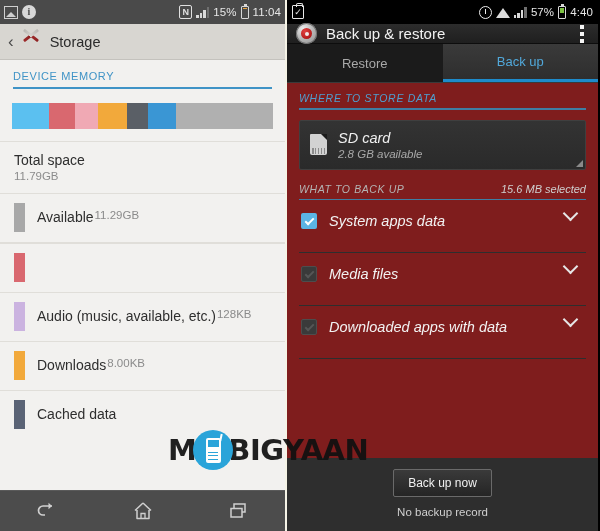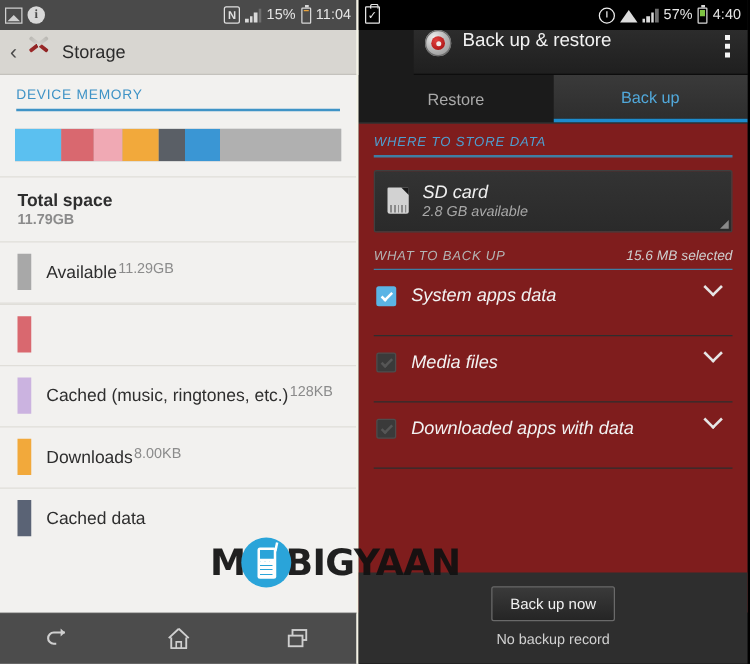--- a/index.html
+++ b/index.html
@@ -94,21 +94,21 @@
 
   .list-row {
     display: flex; align-items: center; gap: 12px;
     padding: 9px 13px 9px 14px; min-height: 48px;
   }
   .swatch { width: 11px; height: 29px; flex: 0 0 11px; }
   .row-text { display:flex; flex-direction:row; gap:1px; }
   .row-title { font-size: 14px; color: #2e2e2e; line-height:1.25; }
   .row-sub { font-size: 11.5px; color: #8b8b8b; }
 
-  .total-block { padding: 10px 13px 11px 14px; font-weight: bold; }
+  .total-block { padding: 10px 13px 11px 14px; }
 
   
   .phone-right {
     width: 311px; height: 531px;
     background: #1b1b1b;
     position: relative;
     display:flex; flex-direction:column;
   }
   .statusbar-right {
     height: 24px; background: #000;
@@ -124,25 +124,24 @@
     width:13px;height:13px;border:1.4px solid #eee;border-radius:50%;position:relative;
   }
   .icon-alarm::after{content:'';position:absolute;left:5px;top:2px;width:1.3px;height:5px;background:#eee;}
   .icon-wifi { width:14px;height:11px;position:relative; }
   .icon-wifi::before{
     content:''; position:absolute; left:0; bottom:0;
     border-left:7px solid transparent;border-right:7px solid transparent;
     border-bottom:10px solid #dcdcdc;
   }
   .actionbar-right {
-    height: 36px;
+    height: 20px;
     background: linear-gradient(180deg,#2c2c2c 0%, #1f1f1f 100%);
-    display:flex; align-items:flex-start; gap:9px; padding: 0 9px;
+    display:flex; align-items:center; gap:9px; padding: 0 9px;
     border-bottom: 1px solid #0d0d0d;
-    margin-left: 44px;
   }
   .app-icon {
     width:21px;height:21px;border-radius:50%;
     background: radial-gradient(circle at 35% 30%, #f0f0f0 0%, #b9b9b9 45%, #8c8c8c 100%);
     display:flex;align-items:center;justify-content:center;
     box-shadow: inset 0 0 0 1px #6e6e6e;
   }
   .app-icon .core {
     width:11px;height:11px;border-radius:50%;
     background: radial-gradient(circle at 35% 30%, #e0413f 0%, #b51c1c 70%, #8a1010 100%);
@@ -353,21 +352,21 @@
           </div>
           <div class="divider"></div>
           <div class="divider"></div>
           <div class="list-row">
             <span class="swatch" style="background: rgb(217, 104, 111);"></span>
           </div>
           <div class="divider"></div>
           <div class="list-row">
             <span class="swatch" style="background: rgb(203, 179, 224);"></span>
             <span class="row-text">
-              <span class="row-title">Cached (music, ringtones, etc.)</span>
+              <span class="row-title">Audio (music, available, etc.)</span>
               <span class="row-sub">128KB</span>
             </span>
           </div>
           <div class="divider"></div>
           <div class="list-row">
             <span class="swatch" style="background: rgb(242, 169, 59);"></span>
             <span class="row-text">
               <span class="row-title">Downloads</span>
               <span class="row-sub">8.00KB</span>
             </span>

